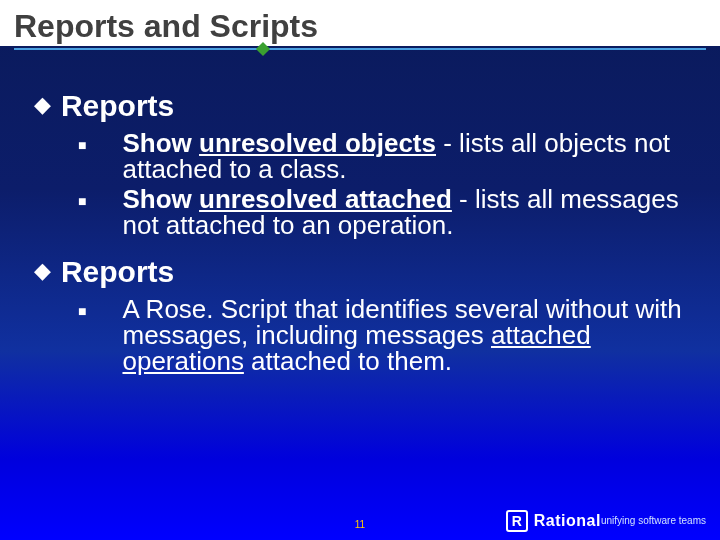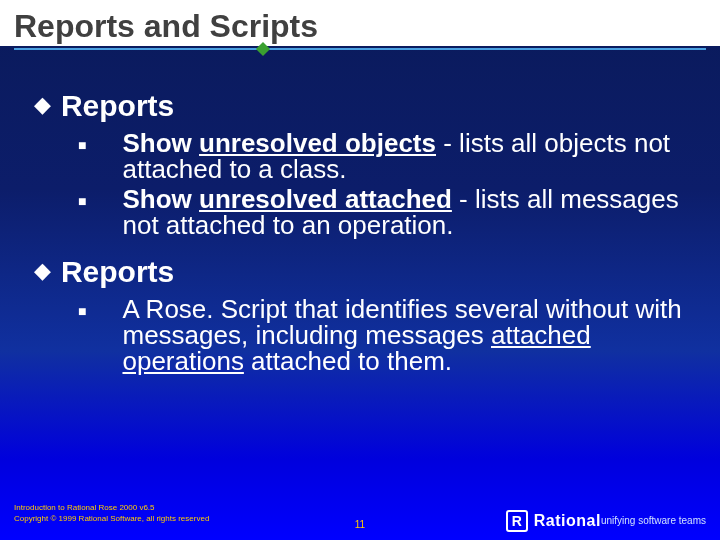--- a/index.html
+++ b/index.html
@@ -159,24 +159,20 @@
   <div class="l2">
     <span class="bullet">■</span>
     <span class="text">
       <span>A Rose. Script that identifies several without with messages, including messages </span><span class="u">attached operations</span><span> attached to them.</span>
     </span>
   </div>
 
 </div>
 
 <div class="footer">
-  <div class="copy">
-    <div>Introduction to Rational Rose 2000 v6.5</div>
-    <div>Copyright © 1999 Rational Software, all rights reserved</div>
-  </div>
   <div class="pagenum">11</div>
   <div class="logo">
     <div class="mark">R</div>
     <div class="brand">
       <span class="name">Rational</span>
       <span class="tag">unifying software teams</span>
     </div>
   </div>
 </div>
 

